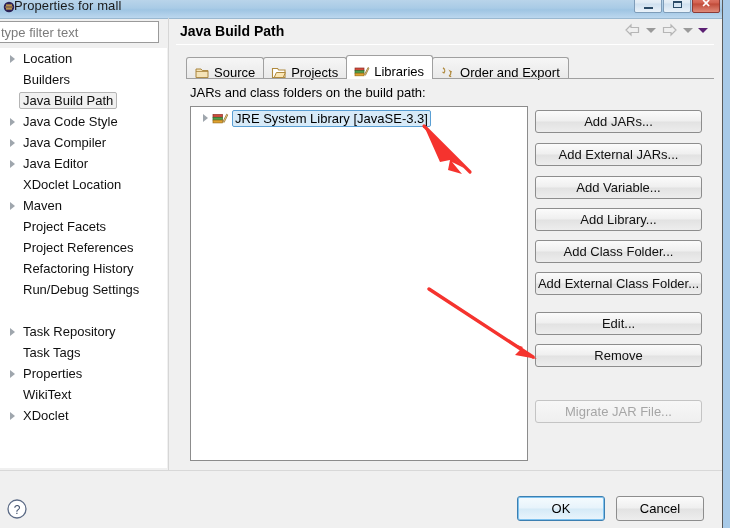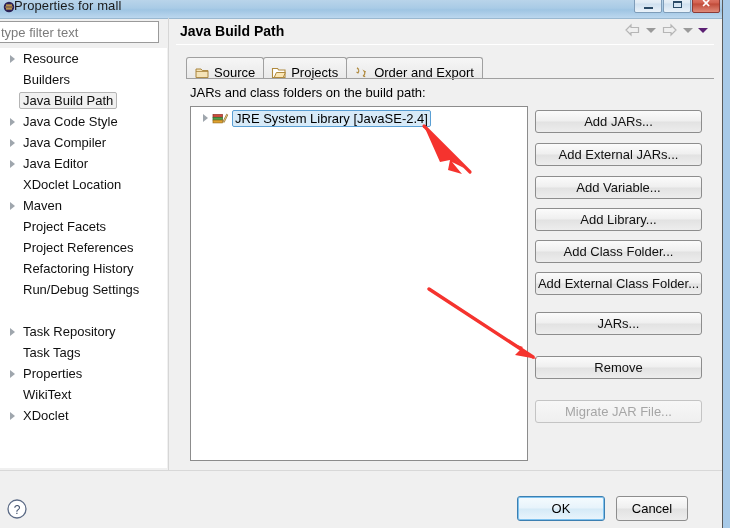--- a/index.html
+++ b/index.html
@@ -246,21 +246,21 @@
     border: 1px solid #3c7fb1;
     border-radius: 3px;
     background: linear-gradient(to bottom,#f5fbfe 0%, #e7f3fb 48%, #d5eaf7 52%, #eaf5fc 100%);
     box-shadow: 0 0 0 1px #7ec2ef inset;
     font-size: 13px;
     display: flex; align-items: center; justify-content: center;
     box-sizing: border-box;
   }
   .btn-cancel {
     position: absolute; left: 616px; top: 496px;
-    width: 72px; height: 25px;
+    width: 88px; height: 25px;
     border: 1px solid #8d8d8d;
     border-radius: 3px;
     background: linear-gradient(to bottom,#fbfbfb 0%, #efefef 48%, #e2e2e2 52%, #ededed 100%);
     font-size: 13px;
     display: flex; align-items: center; justify-content: center;
     box-sizing: border-box;
   }
 
   
   .annot { position: absolute; pointer-events: none; }
@@ -295,21 +295,21 @@
       </div>
     </div>
 
     <div class="filter-box">
       <div class="filter-text">type filter text</div>
     </div>
 
     <div class="tree-pane">
       <div class="tree-item">
         <span class="tw has"></span>
-        <span class="tree-label">Resource</span>
+        <span class="tree-label">Location</span>
       </div>
       <div class="tree-item">
         <span class="tw"></span>
         <span class="tree-label">Builders</span>
       </div>
       <div class="tree-item selected">
         <span class="tw"></span>
         <span class="tree-label">Java Build Path</span>
       </div>
       <div class="tree-item">
@@ -399,20 +399,29 @@
         </svg>
         <span>Source</span>
       </div>
       <div class="tab">
         <svg class="tab-icon" viewBox="0 0 16 15">
           <path d="M1.5 3.5 h5 l1.2 1.5 h6.3 v7.5 h-12.5 z" fill="#ffffff" stroke="#b08a3e" stroke-width="1.1"></path>
           <path d="M3.2 12.5 l2.2-5 h9 l-2.2 5 z" fill="#fbe6b5" stroke="#b08a3e" stroke-width="1"></path>
         </svg>
         <span>Projects</span>
       </div>
+      <div class="tab active">
+        <svg class="tab-icon" viewBox="0 0 16 15">
+          <rect x="1" y="4" width="9" height="2.6" fill="#cf4b3c" stroke="#8f3026" stroke-width=".7"></rect>
+          <rect x="1" y="6.6" width="9" height="2.6" fill="#4e9e4a" stroke="#2f6b2d" stroke-width=".7"></rect>
+          <rect x="1" y="9.2" width="9" height="2.6" fill="#e0a32e" stroke="#9a6c15" stroke-width=".7"></rect>
+          <path d="M10.5 10.5 L14 3.5 L15 4.2 L11.5 11.2 Z" fill="#f2d38b" stroke="#8a6a2a" stroke-width=".7"></path>
+        </svg>
+        <span>Libraries</span>
+      </div>
       <div class="tab">
         <svg class="tab-icon" viewBox="0 0 16 15">
           <path d="M3 3 q3 2 1 5 l-1.5 -1 M3 3 l2 1.5" fill="none" stroke="#b08a3e" stroke-width="1.1"></path>
           <path d="M9 11 q3 -2 1 -5 l1.8 .9 M9 11 l2.2 .6" fill="none" stroke="#b08a3e" stroke-width="1.1"></path>
         </svg>
         <span>Order and Export</span>
       </div>
     </div>
     <div class="tabs-underline"></div>
 
@@ -420,32 +429,32 @@
 
     <div class="listbox">
       <div class="lb-row selected">
         <span class="tw has"></span>
         <svg class="books-icon" viewBox="0 0 17 15">
           <rect x="1" y="3.5" width="9.5" height="2.8" fill="#cf4b3c" stroke="#8f3026" stroke-width=".7"></rect>
           <rect x="1" y="6.3" width="9.5" height="2.8" fill="#4e9e4a" stroke="#2f6b2d" stroke-width=".7"></rect>
           <rect x="1" y="9.1" width="9.5" height="2.8" fill="#e0a32e" stroke="#9a6c15" stroke-width=".7"></rect>
           <path d="M11 10.6 L14.6 3.2 L15.8 3.9 L12.2 11.4 Z" fill="#f2d38b" stroke="#8a6a2a" stroke-width=".7"></path>
         </svg>
-        <span class="lb-label">JRE System Library [JavaSE-2.4]</span>
+        <span class="lb-label">JRE System Library [JavaSE-3.3]</span>
       </div>
     </div>
 
     <div class="btn" style="top:110px">Add JARs...</div>
     <div class="btn" style="top:143px">Add External JARs...</div>
     <div class="btn" style="top:176px">Add Variable...</div>
     <div class="btn" style="top:208px">Add Library...</div>
     <div class="btn" style="top:240px">Add Class Folder...</div>
     <div class="btn" style="top:272px">Add External Class Folder...</div>
-    <div class="btn" style="top:312px">JARs...</div>
-    <div class="btn" style="top:356px">Remove</div>
+    <div class="btn" style="top:312px">Edit...</div>
+    <div class="btn" style="top:344px">Remove</div>
     <div class="btn disabled" style="top:384px">Migrate JAR File...</div>
 
     <div class="bottom-sep"></div>
     <div class="bottom-bar"></div>
 
     <svg class="help-icon" viewBox="0 0 22 22">
       <circle cx="11" cy="11" r="9" fill="#ffffff" stroke="#5c6b86" stroke-width="1.3"></circle>
       <text x="11" y="15.5" text-anchor="middle" font-family="Liberation Sans, sans-serif" font-size="12" fill="#41506b">?</text>
     </svg>
 

